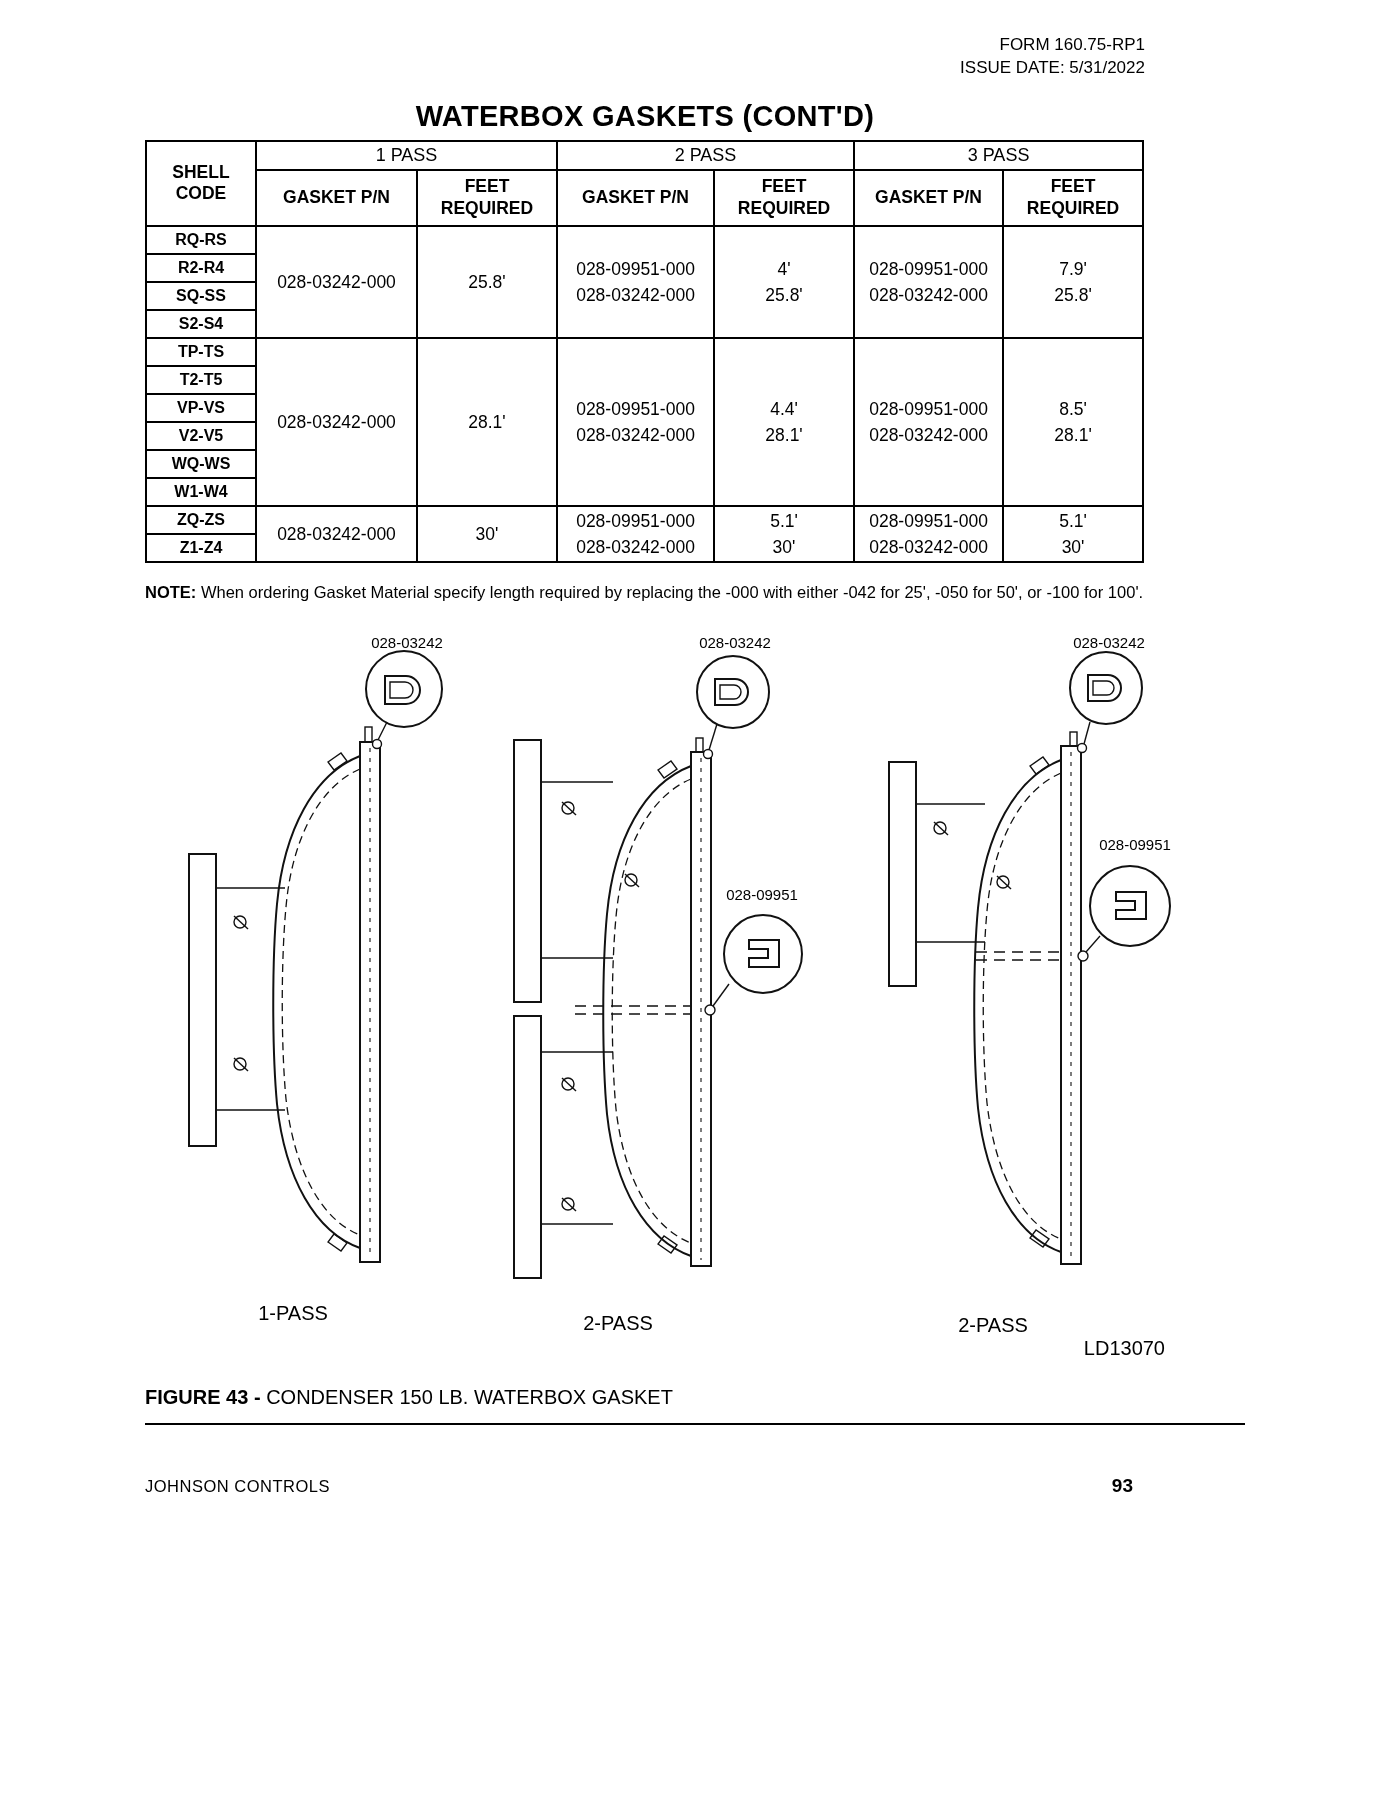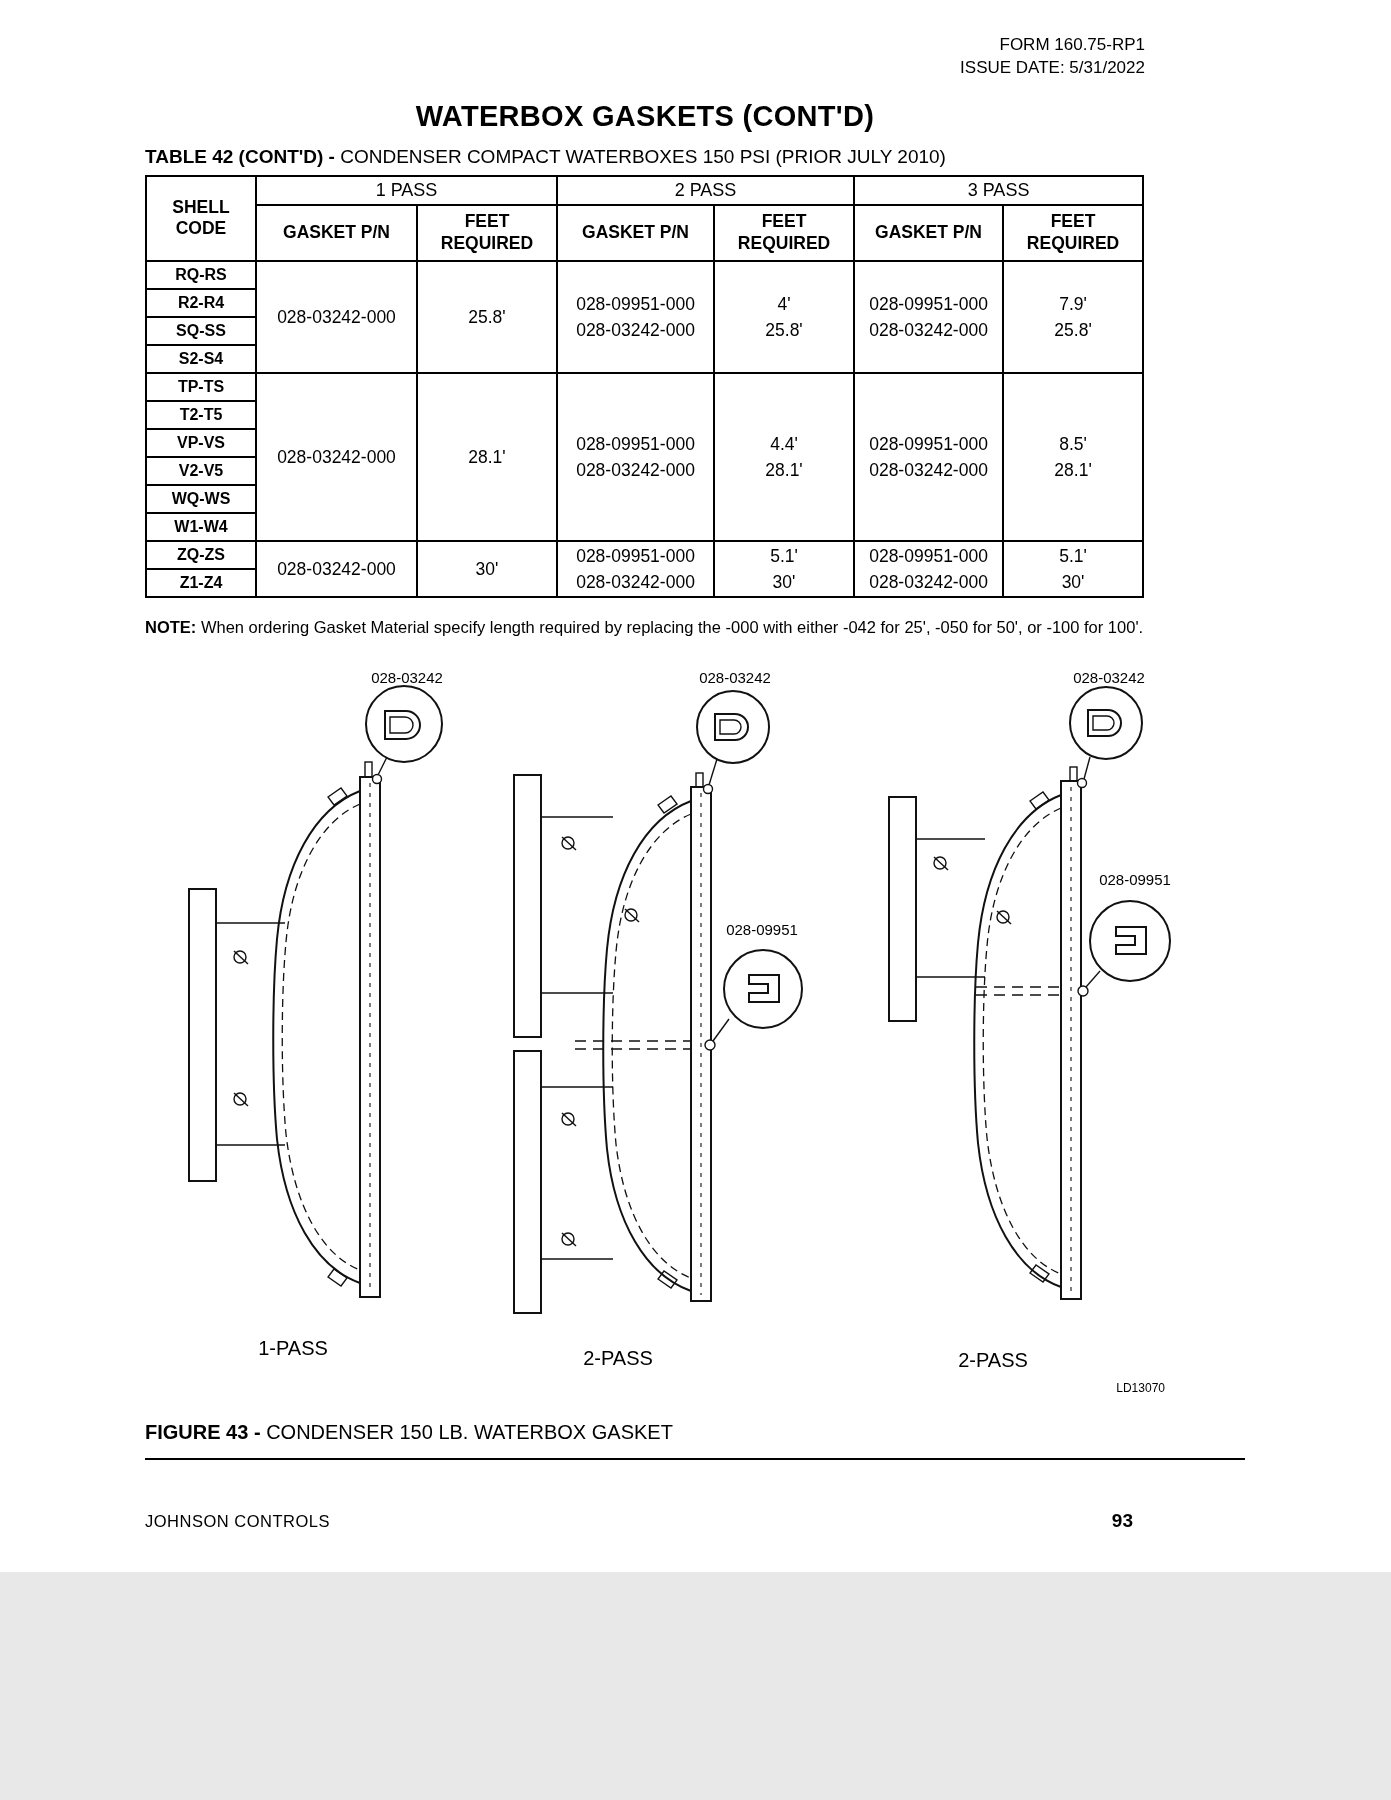--- a/index.html
+++ b/index.html
@@ -1,18 +1,18 @@
 <!DOCTYPE html>
 <html><head>
 <meta charset="utf-8">
 <style>
   * { margin:0; padding:0; box-sizing:border-box; }
   html,body { background:#e8e8e8; }
   body { font-family:"Liberation Sans", sans-serif; color:#000; }
-  .page { width:1391px; height:1572px; background:#fff; margin:0 auto; position:relative;
+  .page { width:1391px; height:1800px; background:#fff; margin:0 auto; position:relative;
           padding:34px 0 0 145px; overflow:hidden; }
 
   .doc-header { width:1000px; text-align:right; font-size:17px; line-height:1.35; }
 
   .title { width:1000px; text-align:center; font-size:29px; font-weight:bold; margin-top:20px; letter-spacing:.3px; }
 
   .table-caption { width:1020px; font-size:19px; margin-top:13px; }
 
   table.gasket { border-collapse:collapse; table-layout:fixed; width:997px; margin-top:7px; }
   table.gasket th, table.gasket td { border:2px solid #000; text-align:center; vertical-align:middle; }
@@ -29,43 +29,40 @@
   .diagram { position:absolute;padding-left:43px; }
   .diagram svg { display:block; }
   .d path, .d rect, .d line, .d circle { fill:none; stroke:#111; stroke-width:2; }
   .d .fillw { fill:#fff; }
   .d .thin { stroke-width:1.4; }
   .d .dash { stroke-dasharray:8 5; stroke-width:1.3; }
   .d .vdash { stroke-dasharray:4 6; stroke-width:1.1; }
   .d .ddash { stroke-dasharray:11 7; stroke-width:1.6; }
   .d text { fill:#000; stroke:none; font-family:"Liberation Sans",sans-serif; font-size:15px; }
   .diag-label { width:210px; text-align:center; font-size:20px; margin-top:10px; }
-  .ld-num { position:absolute; right:80px; bottom:4px; font-size:12px; }
+  .ld-num { position:absolute; right:80px; bottom:4px; font-size:20px; }
 
   .fig-caption { width:1100px; margin-top:22px; font-size:20px; padding-bottom:14px; border-bottom:2px solid #000; }
 
   .doc-footer { width:1100px; margin-top:50px; display:flex; justify-content:space-between; align-items:baseline; }
   .company { font-size:16.5px; letter-spacing:.5px; }
   .page-num { font-size:19px; font-weight:bold; padding-right:112px; }
 </style>
 </head>
 <body>
 
 <div class="page">
 
   <div class="doc-header">
     <div>FORM 160.75-RP1</div>
     <div>ISSUE DATE: 5/31/2022</div>
   </div>
 
   <div class="title">WATERBOX GASKETS (CONT'D)</div>
 
-  <div class="table-caption">
-    <b>TABLE 42 (CONT'D) -</b><span> CONDENSER COMPACT WATERBOXES 150 PSI (PRIOR JULY 2010)</span>
-  </div>
 
   <table class="gasket">
     <colgroup>
       <col style="width:110px">
         <col style="width:161px">
         <col style="width:140px">
       <col style="width:157px">
         <col style="width:140px">
         <col style="width:149px">
         <col style="width:140px">

